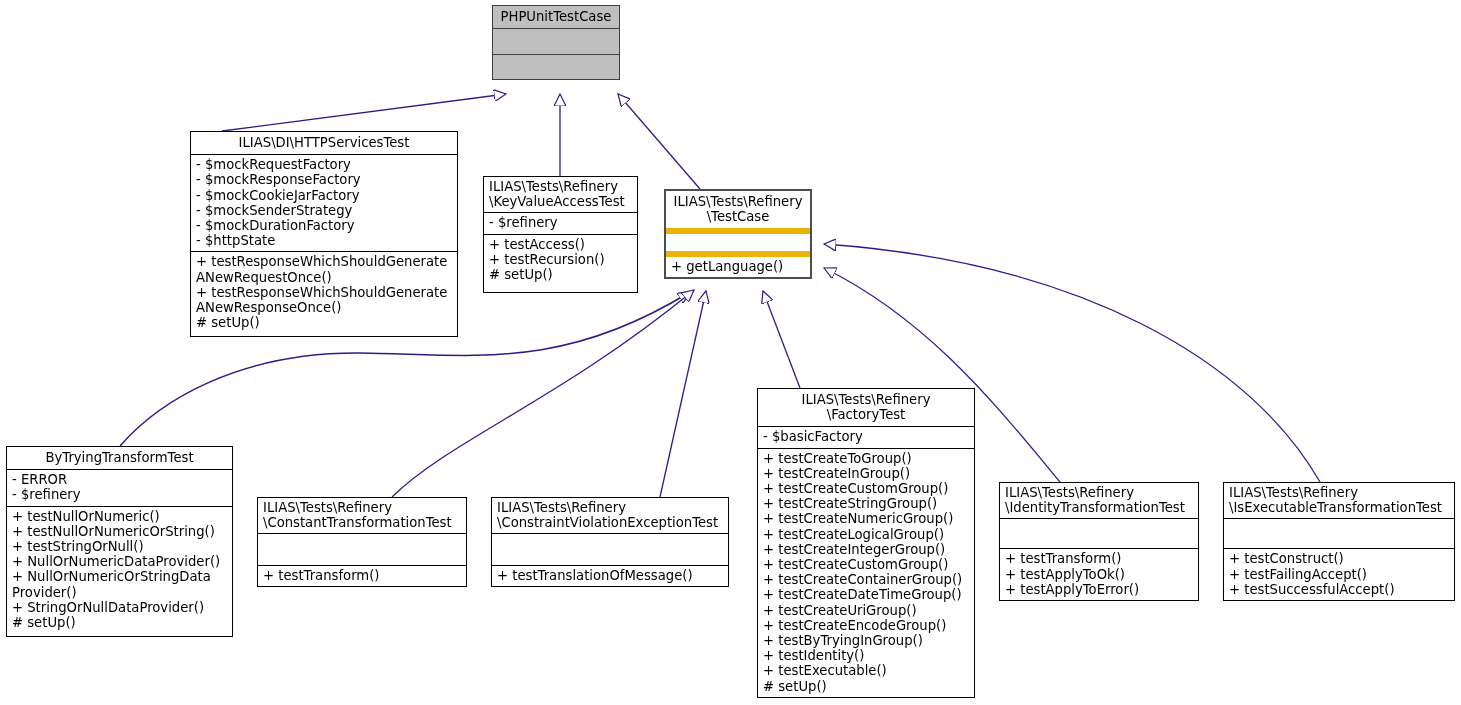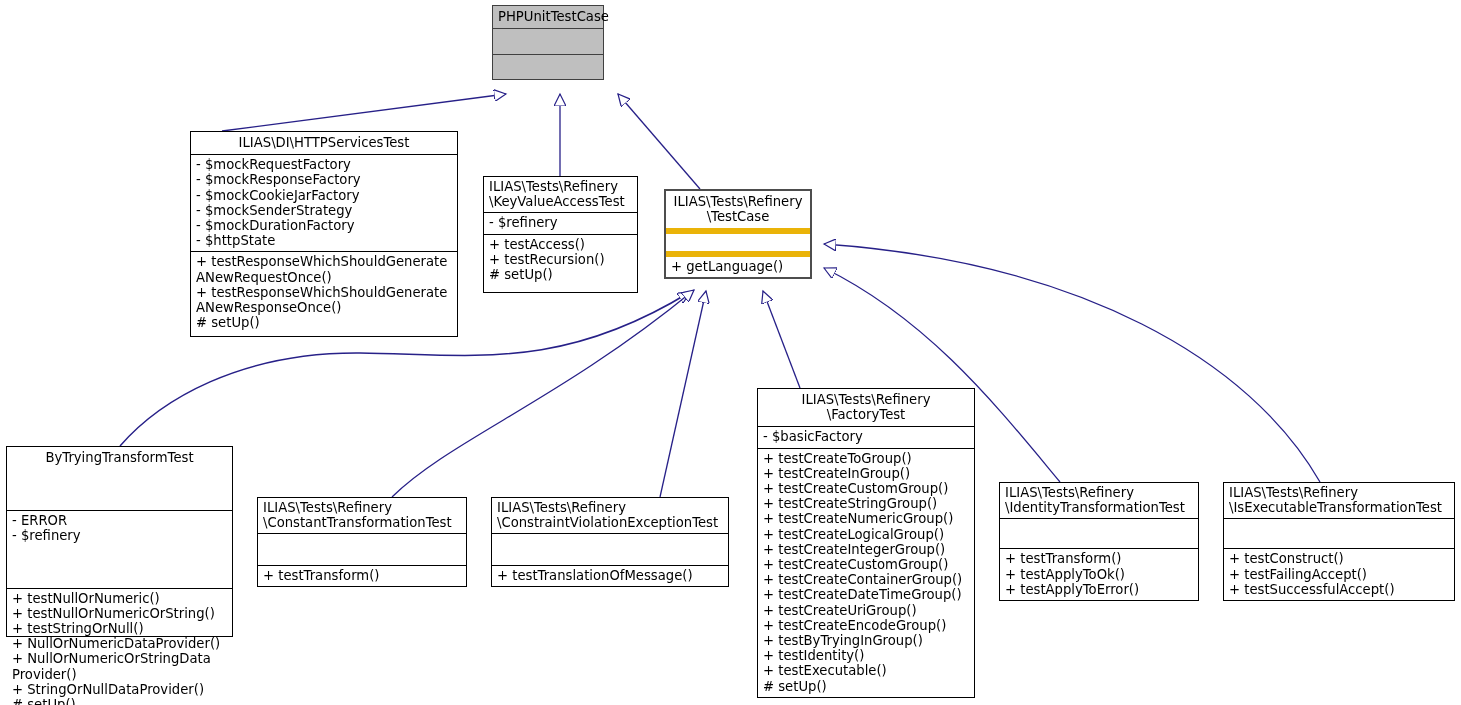--- a/index.html
+++ b/index.html
@@ -92,21 +92,21 @@
 
     <path d="M 660 497 L 706 291" fill="none" stroke="#272088" stroke-width="1.3" marker-end="url(#hollow-tri)"></path>
 
     <path d="M 800 388 L 763 291" fill="none" stroke="#272088" stroke-width="1.3" marker-end="url(#hollow-tri)"></path>
 
     <path d="M 1060 482 C 1000 410 930 320 824 268" fill="none" stroke="#272088" stroke-width="1.3" marker-end="url(#hollow-tri)"></path>
 
     <path d="M 1320 482 C 1250 360 1080 262 824 244" fill="none" stroke="#272088" stroke-width="1.3" marker-end="url(#hollow-tri)"></path>
   </svg>
 
-  <div class="node filled" style="left:492px; top:5px; width:112px; height:75px;">
+  <div class="node filled" style="left:492px; top:5px; width:128px; height:75px;">
     <div class="compartment title">
       <div class="line ctr">PHPUnitTestCase</div>
     </div>
     <div class="compartment empty" style="flex:1"></div>
     <div class="compartment empty" style="flex:1"></div>
   </div>
 
   <div class="node" style="left:190px; top:131px; width:268px; height:206px;">
     <div class="compartment title">
       <div class="line ctr">ILIAS\DI\HTTPServicesTest</div>
@@ -147,21 +147,21 @@
     <div class="compartment title">
       <div class="line ctr">ILIAS\Tests\Refinery</div>
       <div class="line ctr">\TestCase</div>
     </div>
     <div class="compartment empty" style="flex:1"></div>
     <div class="compartment">
       <div class="line">+ getLanguage()</div>
     </div>
   </div>
 
-  <div class="node" style="left:6px; top:446px; width:227px; height:191px;gap:41px;">
+  <div class="node" style="left:6px; top:446px; width:227px; height:191px;">
     <div class="compartment title">
       <div class="line ctr">ByTryingTransformTest</div>
     </div>
     <div class="compartment">
       <div class="line">- ERROR</div>
       <div class="line">- $refinery</div>
     </div>
     <div class="compartment" style="flex:1">
       <div class="line">+ testNullOrNumeric()</div>
       <div class="line">+ testNullOrNumericOrString()</div>

